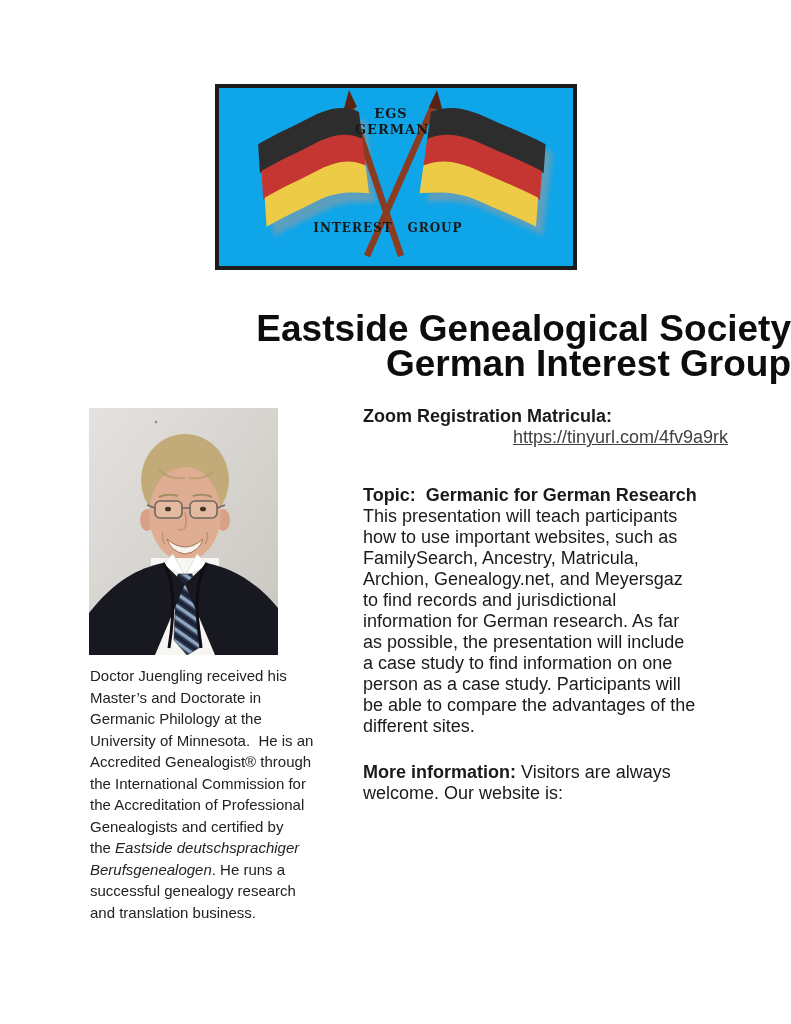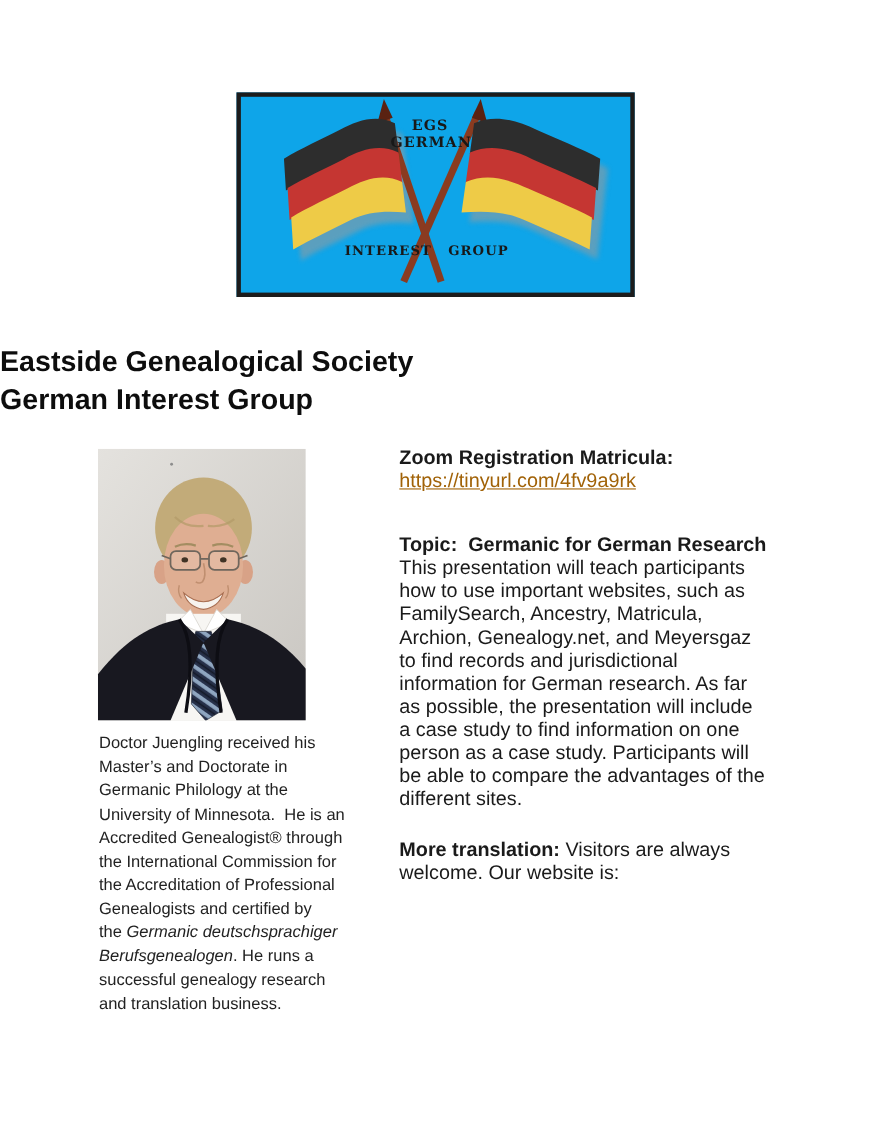--- a/index.html
+++ b/index.html
@@ -15,43 +15,43 @@
 
   
   .logo-box{
     position:absolute;left:215px;top:84px;width:362px;height:186px;
     border:4px solid #1c1c1c;box-sizing:border-box;background:#0ea5e9;
   }
   .logo-box svg{display:block;width:100%;height:100%;}
 
   
   .title{
-    position:absolute;left:0;top:311px;width:791px;text-align:left;
-    font-size:26px;line-height:35px;font-weight:700;color:#0d0d0d;
+    position:absolute;left:0;top:311px;width:791px;text-align:right;
+    font-size:37px;line-height:35px;font-weight:700;color:#0d0d0d;
   }
 
   
   .photo{position:absolute;left:89px;top:408px;width:189px;height:247px;}
   .photo svg{display:block;width:100%;height:100%;}
 
   
   .presenter{
     position:absolute;left:90px;top:665px;width:255px;
     font-size:15px;line-height:21.5px;color:#222;
   }
   .presenter .name{font-weight:700;}
   .presenter i{font-style:italic;}
 
   
   .right-col{position:absolute;left:363px;top:406px;width:365px;font-size:18px;line-height:21px;}
   .right-col p{margin:0;}
   .when{font-weight:700;line-height:24px;margin-bottom:23px !important;}
   .when sup{font-size:11px;vertical-align:super;line-height:0;}
   .zoom-reg{font-weight:700;}
-  a.link{color:#a16207;cursor:pointer;}
+  a.link{color:#404040;cursor:pointer;text-align:right;}
   .reg-link{display:block;margin:0 0 37px 0;}
   .topic{margin-bottom:25px !important;}
   .more{margin-bottom:41px !important;}
 </style>
 </head>
 <body>
 
 <div class="logo-box">
   <svg viewBox="0 0 354 178" aria-hidden="true">
     <defs>
@@ -153,21 +153,21 @@
 
 <div class="presenter">
   <div class="pre"><span>Doctor Juengling received his
 Master’s and Doctorate in
 Germanic Philology at the
 University of Minnesota.  He is an
 Accredited Genealogist® through
 the International Commission for
 the Accreditation of Professional
 Genealogists and certified by
-the </span><i>Germanic deutschsprachiger
+the </span><i>Eastside deutschsprachiger
 Berufsgenealogen</i><span>. He runs a
 successful genealogy research
 and translation business.</span></div>
 </div>
 
 <div class="right-col">
 
   <p class="zoom-reg">Zoom Registration Matricula:</p>
   <a class="link reg-link" href="#">https://tinyurl.com/4fv9a9rk</a>
 
@@ -176,16 +176,16 @@
 FamilySearch, Ancestry, Matricula,
 Archion, Genealogy.net, and Meyersgaz
 to find records and jurisdictional
 information for German research. As far
 as possible, the presentation will include
 a case study to find information on one
 person as a case study. Participants will
 be able to compare the advantages of the
 different sites.</span></p>
 
-  <p class="more"><span class="b">More translation:</span><span class="pre"> Visitors are always
+  <p class="more"><span class="b">More information:</span><span class="pre"> Visitors are always
 welcome. Our website is:</span></p>
 
 </div>
 
 </body></html>

